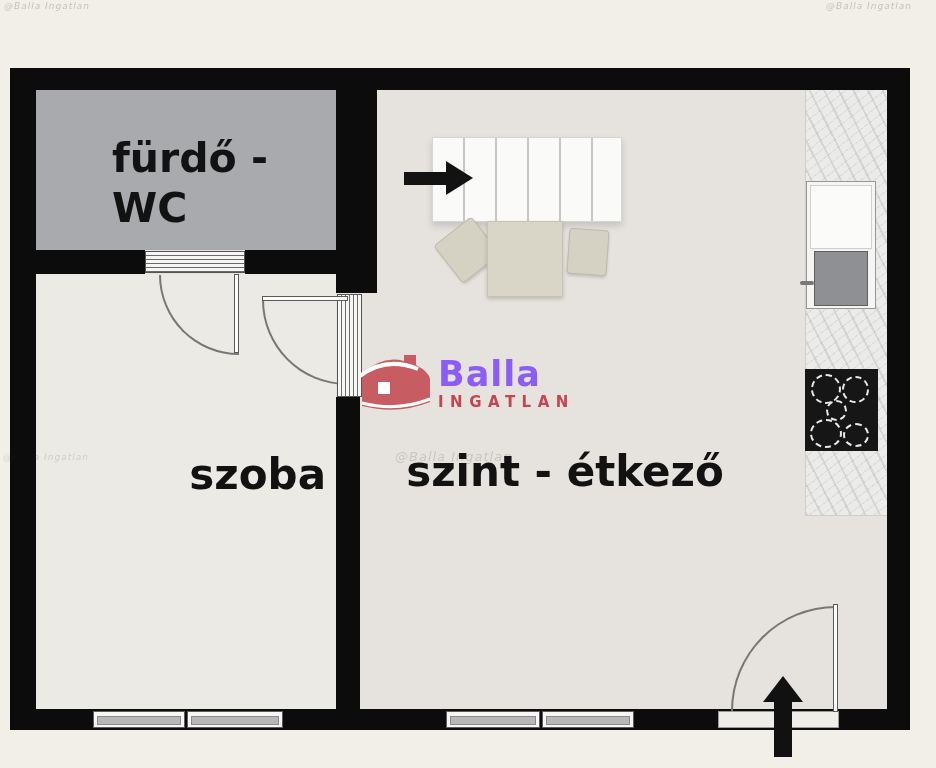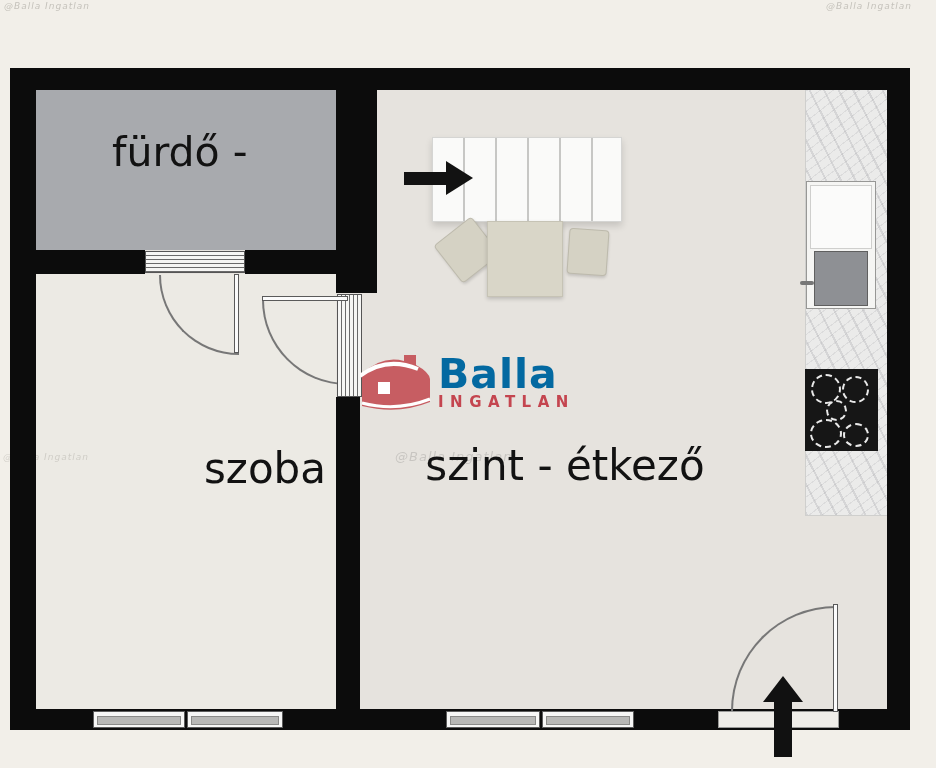--- a/index.html
+++ b/index.html
@@ -10,21 +10,21 @@
     position:relative;
   }
   .plan{position:absolute;left:0;top:0;width:936px;height:768px;}
   .abs{position:absolute;box-sizing:border-box;}
 
   
   .title{
     left:140px;top:20px;width:600px;text-align:center;
     font-size:37px;font-weight:bold;color:#141414;letter-spacing:.5px;
   }
-  .room-label{font-weight:normal;color:#121212;}
+  .room-label{font-weight:bold;color:#121212;margin-top:6px;}
   .lbl-bath1{left:112px;top:128px;font-size:41px;}
   .lbl-bath2{left:112px;top:178px;font-size:41px;}
   .lbl-szoba{left:68px;top:444px;width:258px;text-align:right;font-size:42px;}
   .lbl-konyha{left:375px;top:441px;width:380px;text-align:center;font-size:42px;z-index:30;}
 
   
   .floor-kitchen{left:35px;top:88px;width:853px;height:622px;background:#e6e3de;}
   .floor-bath{left:35px;top:88px;width:301px;height:162px;background:#a8aaae;}
   .floor-room{left:35px;top:274px;width:301px;height:436px;background:#eceae4;}
 
@@ -102,21 +102,21 @@
 
   
   .entry-arrow-head{left:763px;top:676px;width:0;height:0;z-index:20;
     border-left:20px solid transparent;border-right:20px solid transparent;border-bottom:26px solid #111;}
   .entry-arrow-shaft{left:774px;top:700px;width:18px;height:57px;background:#111;z-index:20;}
 
   
   .logo{left:360px;top:352px;z-index:40;display:flex;align-items:flex-start;}
   .logo-house{width:72px;height:64px;}
   .logo-text{margin-left:6px;display:flex;flex-direction:column;}
-  .logo-brand{font-size:41px;line-height:44px;font-weight:bold;color:#0369a1;letter-spacing:1px;}
+  .logo-brand{font-size:35px;line-height:44px;font-weight:bold;color:#8b5cf6;letter-spacing:1px;}
   .logo-sub{font-size:15px;font-weight:bold;color:#c4454f;letter-spacing:6.5px;margin-top:-3px;}
 
   
   .wm{font-size:9px;font-style:italic;letter-spacing:1px;color:#8d8a82;opacity:.45;z-index:2;white-space:nowrap;}
   .wm-tl{left:4px;top:1px;}
   .wm-tr{left:826px;top:1px;}
   .wm-ml{left:3px;top:452px;opacity:.3;}
   .wm-k{left:395px;top:449px;font-size:13px;opacity:.18;color:#444;z-index:29;}
 </style>
 </head>
@@ -179,20 +179,21 @@
   <div class="abs doorframe-v"></div>
   <div class="abs leaf leaf-konyha"></div>
   <div class="abs arc arc-konyha"></div>
   <div class="abs leaf leaf-entry"></div>
   <div class="abs arc arc-entry"></div>
 
   <div class="abs entry-arrow-head"></div>
   <div class="abs entry-arrow-shaft"></div>
 
   <div class="abs room-label lbl-bath1">fürdő -</div>
+  <div class="abs room-label lbl-bath2">WC</div>
   <div class="abs room-label lbl-szoba">szoba</div>
   <div class="abs room-label lbl-konyha">szint - étkező</div>
 
   <div class="abs logo">
     <svg class="logo-house" viewBox="0 0 72 64" xmlns="http://www.w3.org/2000/svg">
       <path d="M2 22 Q22 3 44 9 L44 3 L56 3 L56 13 Q69 20 70 27 L70 50 Q38 63 2 54 Z" fill="#c75d62"></path>
       <path d="M0 24 Q26 4 58 17" stroke="#ffffff" stroke-width="4" fill="none"></path>
       <rect x="18" y="30" width="12" height="12" fill="#ffffff"></rect>
       <path d="M2 51 Q37 60 70 47" stroke="#ffffff" stroke-width="3" fill="none"></path>
     </svg>

